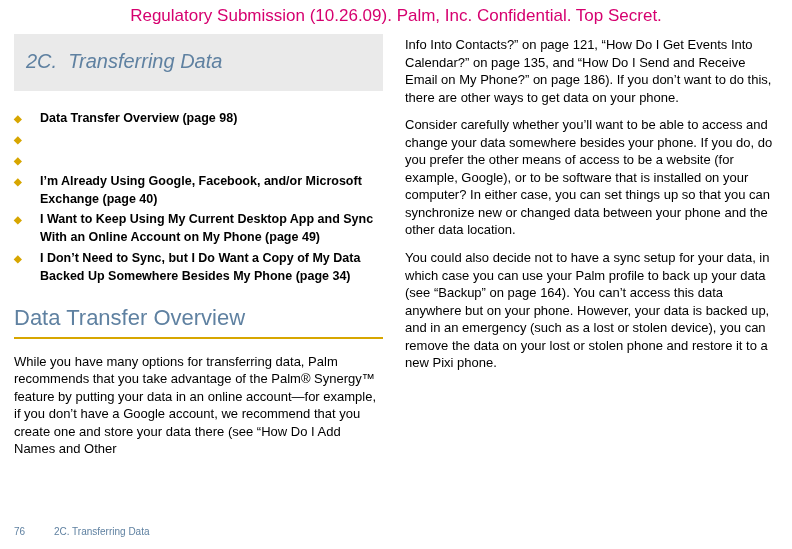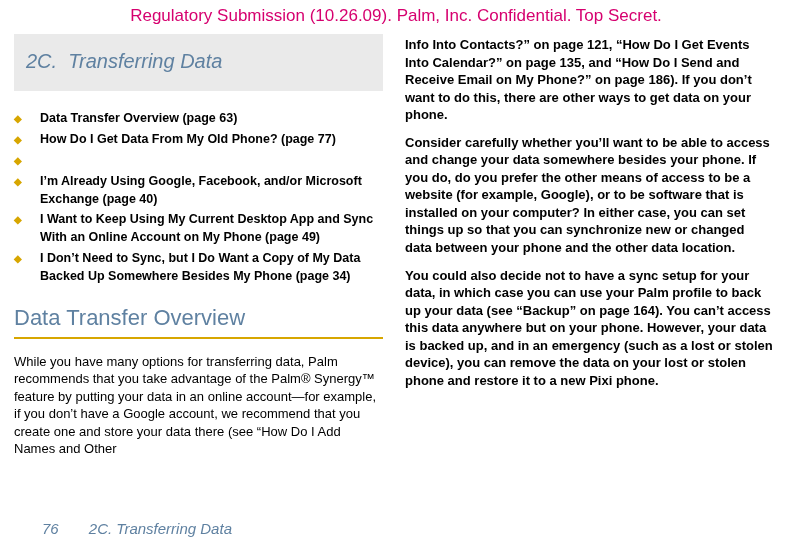--- a/index.html
+++ b/index.html
@@ -70,53 +70,50 @@
       background: #d7a600;
       margin-bottom: 14px;
       width: 100%;
     }
     .body-text {
       font-size: 13px;
       line-height: 1.35;
       color: #000;
     }
     .body-text p { margin-bottom: 10px; }
-    .col-right { padding-top: 10px; font-weight: bold; }
+    .col-right { padding-top: 10px; }
     .footer {
       position: absolute;
       bottom: 12px;
       left: 14px;
-      font-style: italic;
       color: #5f81a1;
-      font-size: 15px;
-      margin-left: 28px;
+      font-size: 10px;
     }
     .footer .pg { margin-right: 26px; }
   </style>
 </head>
 <body>
 
 <div class="banner">Regulatory Submission (10.26.09). Palm, Inc. Confidential. Top Secret.</div>
 
 <div class="page">
   <div class="cols">
     <div class="col col-left">
 
       <div class="chapter-box">
         <span>2C.</span>&nbsp;&nbsp;<span>Transferring Data</span>
       </div>
 
       <ul class="toc">
         <li>
           <span class="diamond">◆</span>
-          <span>Data Transfer Overview  (page 63)</span>
+          <span>Data Transfer Overview  (page 98)</span>
         </li>
         <li>
           <span class="diamond">◆</span>
-          <span>How Do I Get Data From My Old Phone?  (page 77)</span>
         </li>
         <li>
           <span class="diamond">◆</span>
         </li>
         <li>
           <span class="diamond">◆</span>
           <span>I’m Already Using Google, Facebook, and/or Microsoft Exchange  (page 40)</span>
         </li>
         <li>
           <span class="diamond">◆</span>

